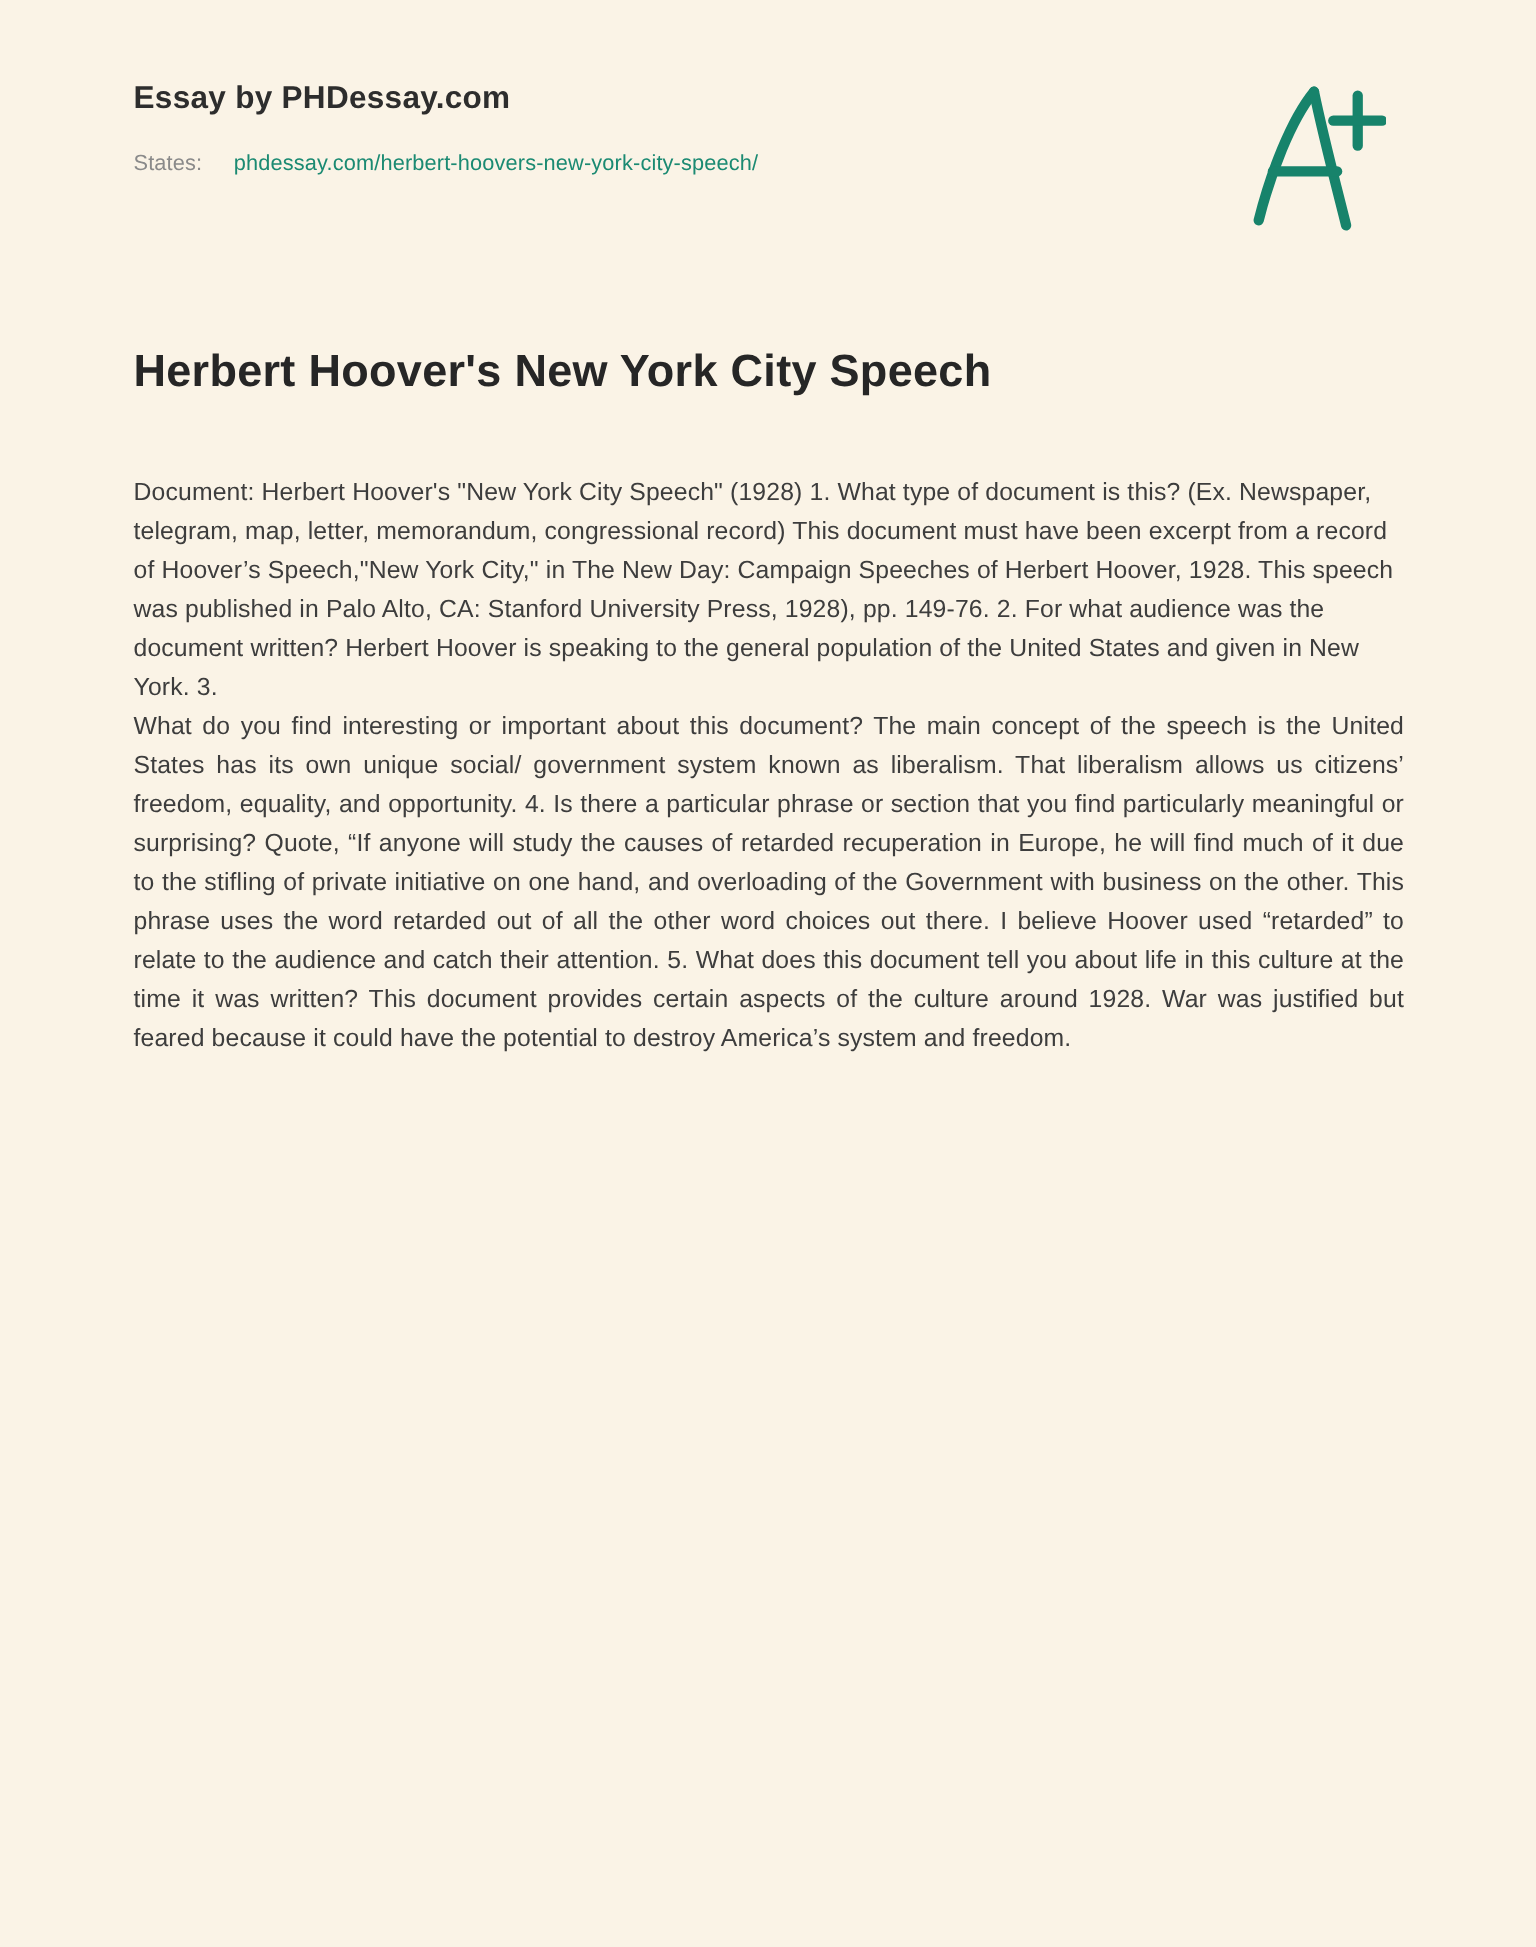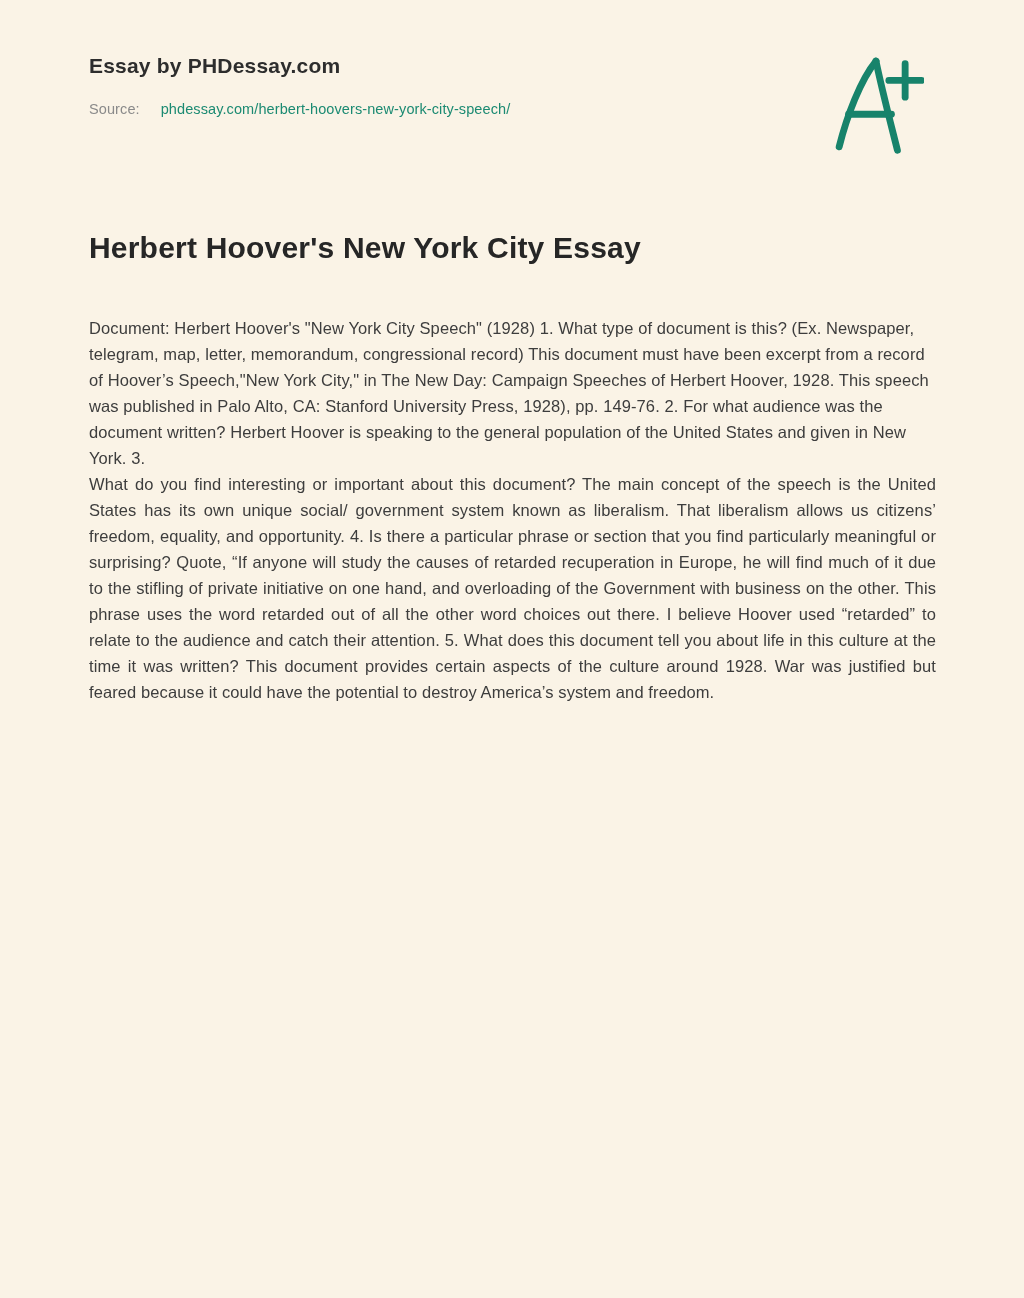--- a/index.html
+++ b/index.html
@@ -69,37 +69,37 @@
 </style>
 </head>
 <body>
 
 <div class="page">
 
   <header class="header">
     <div>
       <h2 class="brand">Essay by PHDessay.com</h2>
       <div class="source">
-        <span>Source:</span><a class="source-link">phdessay.com/herbert-hoovers-new-york-city-speech/</a>
+        <span>States:</span><a class="source-link">phdessay.com/herbert-hoovers-new-york-city-speech/</a>
       </div>
     </div>
 
     <div class="logo">
       <svg viewBox="0 0 112 120" aria-hidden="true">
         <g fill="none" stroke-width="8" stroke-linecap="round" stroke-linejoin="round" stroke="#17836b">
           <path d="M13 110 C 22 74, 38 32, 56 10"></path>
           <path d="M56 10 C 63 44, 73 82, 81 114"></path>
           <path d="M24 72 L 74 72"></path>
           <path d="M90 13 L 90 52"></path>
           <path d="M71 32.5 L 109 32.5"></path>
         </g>
       </svg>
     </div>
   </header>
 
-  <h1 class="title">Herbert Hoover's New York City Essay</h1>
+  <h1 class="title">Herbert Hoover's New York City Speech</h1>
 
   <main class="body">
     <p>Document: Herbert Hoover's "New York City Speech" (1928) 1. What type of document is this? (Ex. Newspaper, telegram, map, letter, memorandum, congressional record) This document must have been excerpt from a record of Hoover’s Speech,"New York City," in The New Day: Campaign Speeches of Herbert Hoover, 1928. This speech was published in Palo Alto, CA: Stanford University Press, 1928), pp. 149-76. 2. For what audience was the document written? Herbert Hoover is speaking to the general population of the United States and given in New York. 3.</p>
     <p class="justified">What do you find interesting or important about this document? The main concept of the speech is the United States has its own unique social/ government system known as liberalism. That liberalism allows us citizens’ freedom, equality, and opportunity. 4. Is there a particular phrase or section that you find particularly meaningful or surprising? Quote, “If anyone will study the causes of retarded recuperation in Europe, he will find much of it due to the stifling of private initiative on one hand, and overloading of the Government with business on the other. This phrase uses the word retarded out of all the other word choices out there. I believe Hoover used “retarded” to relate to the audience and catch their attention. 5. What does this document tell you about life in this culture at the time it was written? This document provides certain aspects of the culture around 1928. War was justified but feared because it could have the potential to destroy America’s system and freedom.</p>
   </main>
 
 </div>
 
 </body></html>

